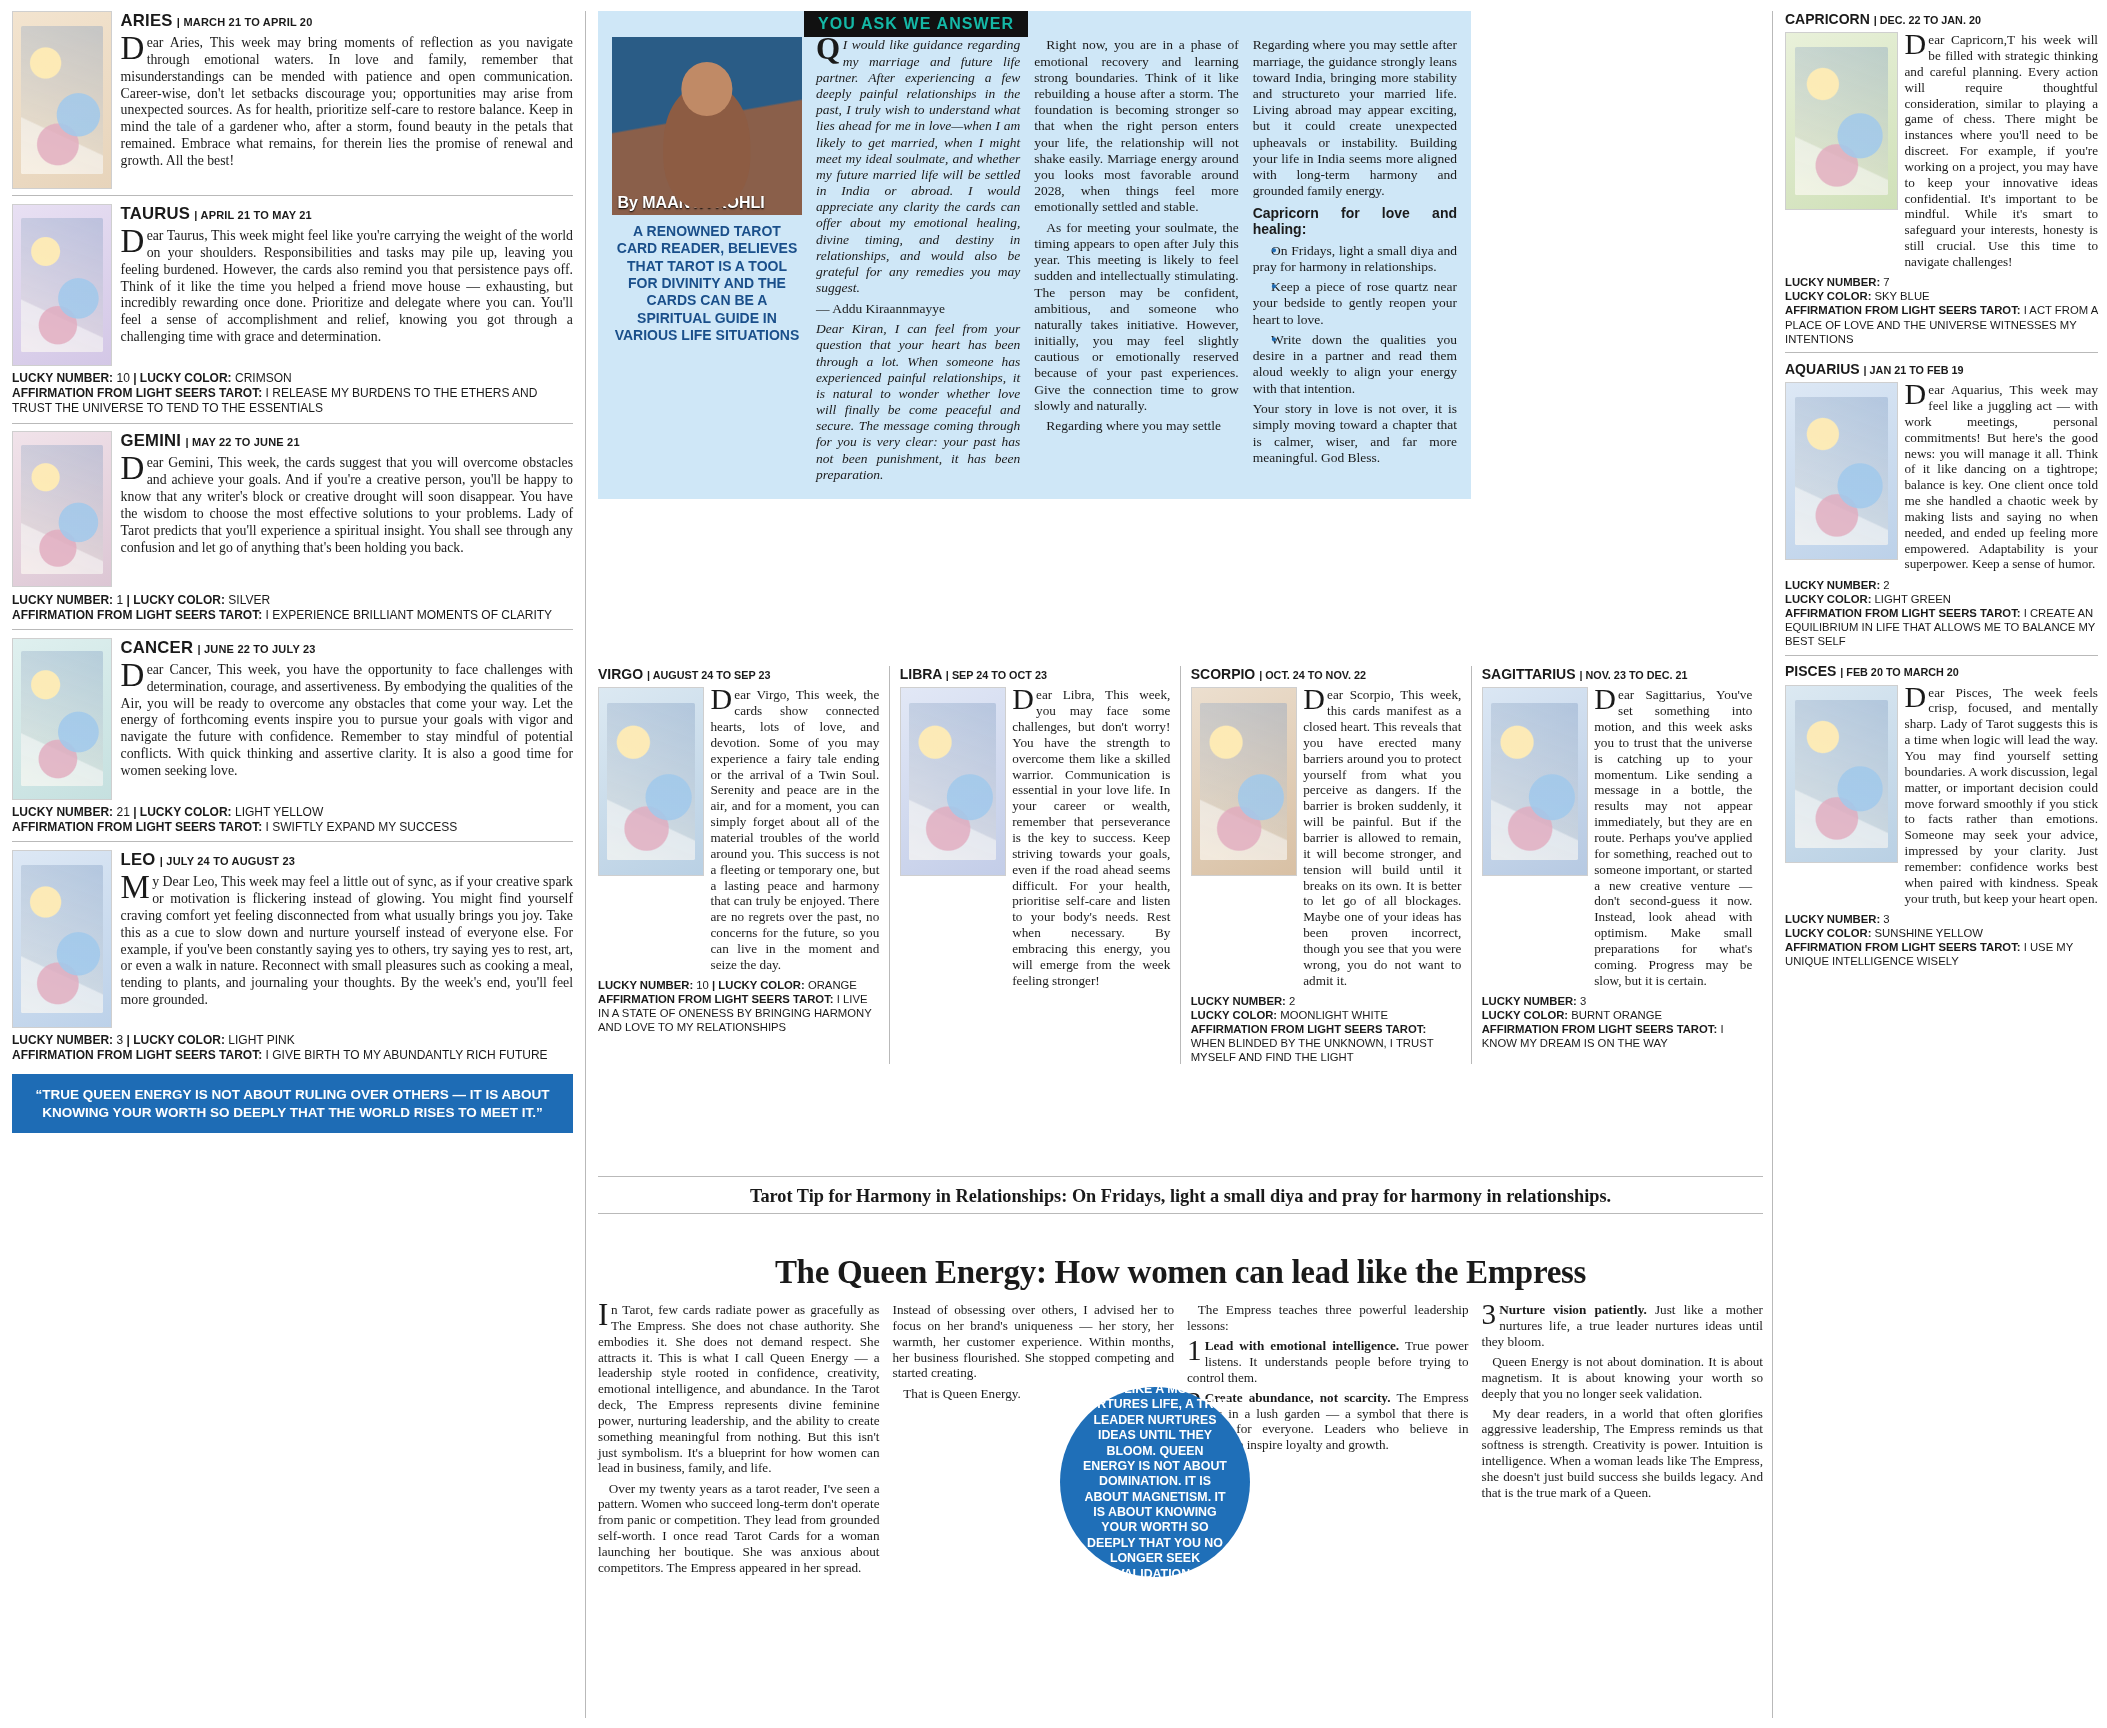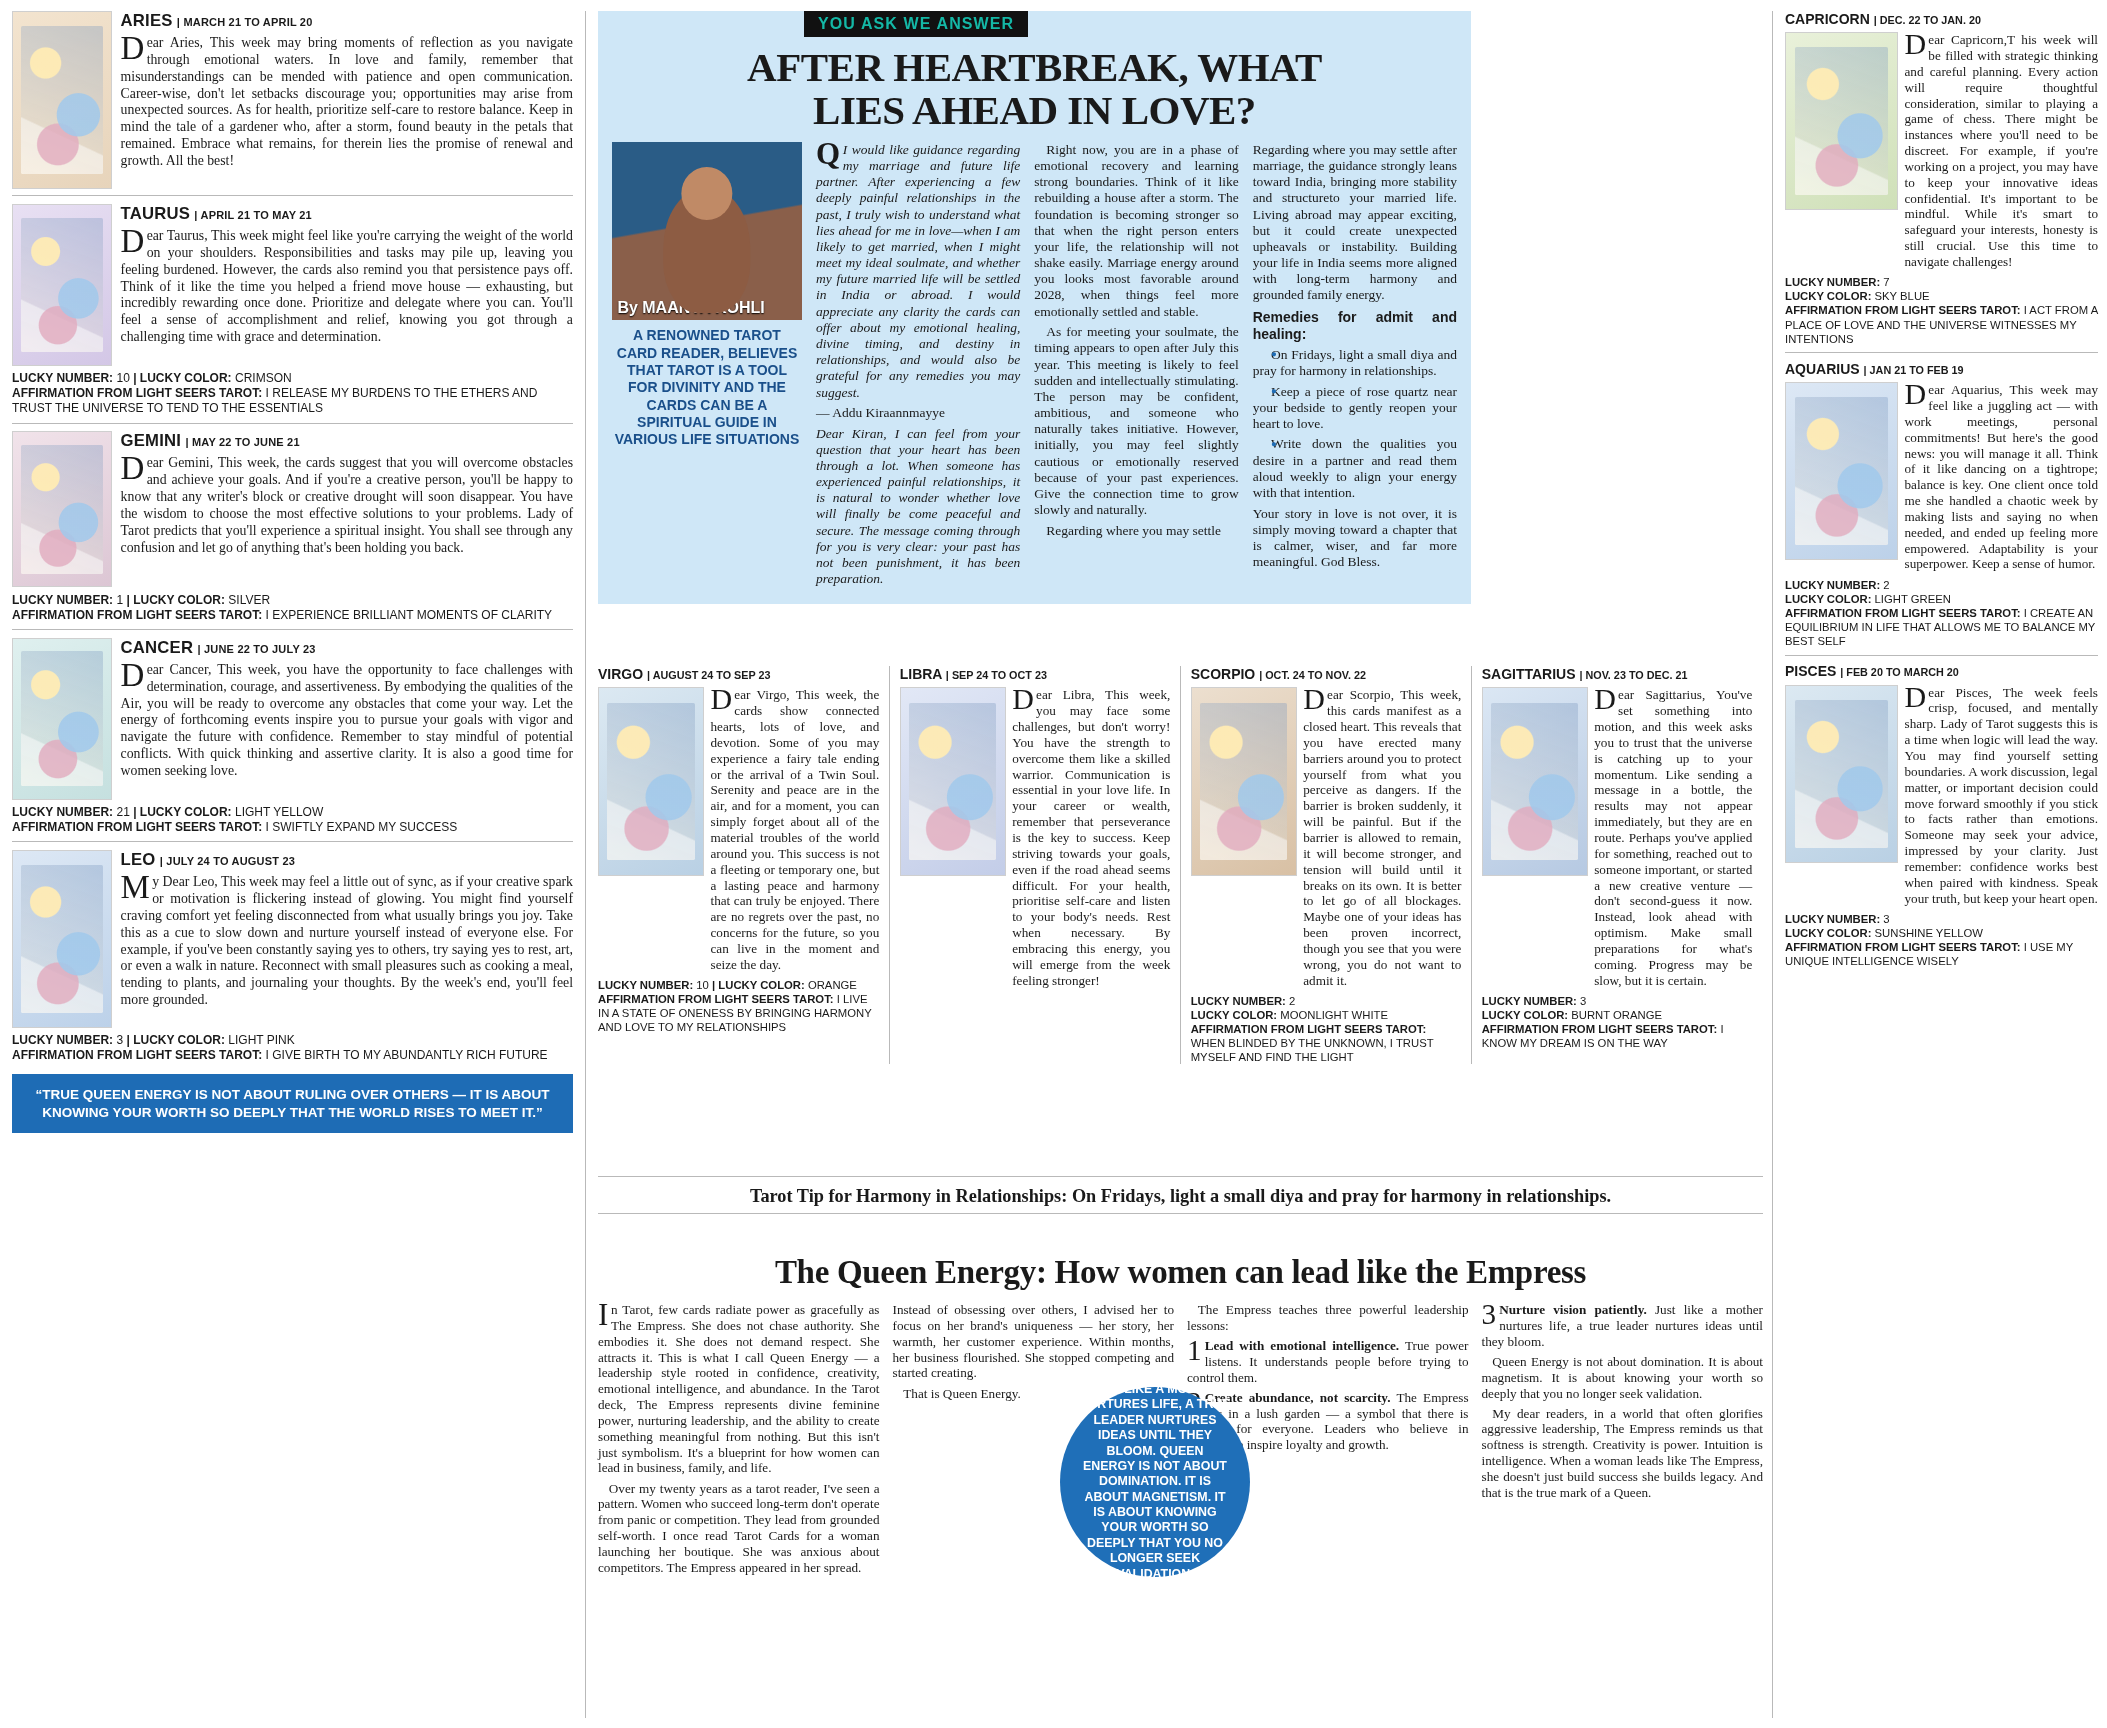--- a/index.html
+++ b/index.html
@@ -252,24 +252,20 @@
       <span class="val">LIGHT PINK</span><br>
       <span>AFFIRMATION FROM LIGHT SEERS TAROT:</span>
       <span class="val">I GIVE BIRTH TO MY ABUNDANTLY RICH FUTURE</span>
     </div>
 
     <div class="quote-box">“TRUE QUEEN ENERGY IS NOT ABOUT RULING OVER OTHERS — IT IS ABOUT KNOWING YOUR WORTH SO DEEPLY THAT THE WORLD RISES TO MEET IT.”</div>
   </div>
 
   <div class="feature">
     <div class="ribbon">YOU ASK WE ANSWER</div>
-    <div class="feature-title">
-      <span>AFTER HEARTBREAK, WHAT</span><br>
-      <span>LIES AHEAD IN LOVE?</span>
-    </div>
 
     <div class="feature-inner">
       <div class="author-col">
         <div class="author-photo portrait">
           <div class="author-name">By MAANYA KOHLI</div>
         </div>
         <div class="author-blurb">A RENOWNED TAROT CARD READER, BELIEVES THAT TAROT IS A TOOL FOR DIVINITY AND THE CARDS CAN BE A SPIRITUAL GUIDE IN VARIOUS LIFE SITUATIONS</div>
       </div>
 
       <div class="fcols">
@@ -282,21 +278,21 @@
         <div class="fcol">
 
           <p>Right now, you are in a phase of emotional recovery and learning strong boundaries. Think of it like rebuilding a house after a storm. The foundation is becoming stronger so that when the right person enters your life, the relationship will not shake easily. Marriage energy around you looks most favorable around 2028, when things feel more emotionally settled and stable.</p>
           <p>As for meeting your soulmate, the timing appears to open after July this year. This meeting is likely to feel sudden and intellectually stimulating. The person may be confident, ambitious, and someone who naturally takes initiative. However, initially, you may feel slightly cautious or emotionally reserved because of your past experiences. Give the connection time to grow slowly and naturally.</p>
 
           <p style="text-indent:12px">Regarding where you may settle</p>
         </div>
 
         <div class="fcol">
           <p class="noind">Regarding where you may settle after marriage, the guidance strongly leans toward India, bringing more stability and structureto your married life. Living abroad may appear exciting, but it could create unexpected upheavals or instability. Building your life in India seems more aligned with long-term harmony and grounded family energy.</p>
-          <div class="remedy-h">Remedies for admit and healing:</div>
+          <div class="remedy-h">Capricorn for love and healing:</div>
           <p class="bullet" style="text-indent:18.3px">On Fridays, light a small diya and pray for harmony in relationships.</p>
           <p class="bullet" style="text-indent:18.3px">Keep a piece of rose quartz near your bedside to gently reopen your heart to love.</p>
           <p class="bullet" style="text-indent:18.3px">Write down the qualities you desire in a partner and read them aloud weekly to align your energy with that intention.</p>
           <p class="noind">Your story in love is not over, it is simply moving toward a chapter that is calmer, wiser, and far more meaningful. God Bless.</p>
         </div>
       </div>
     </div>
   </div>
 
   <div class="midband">

